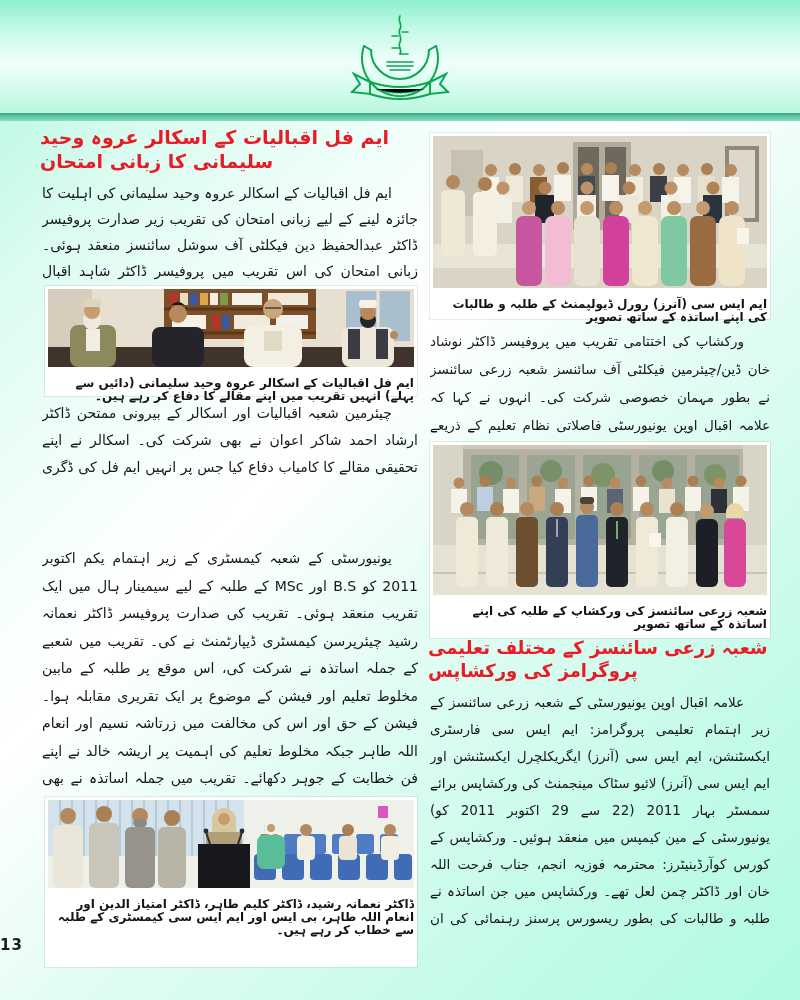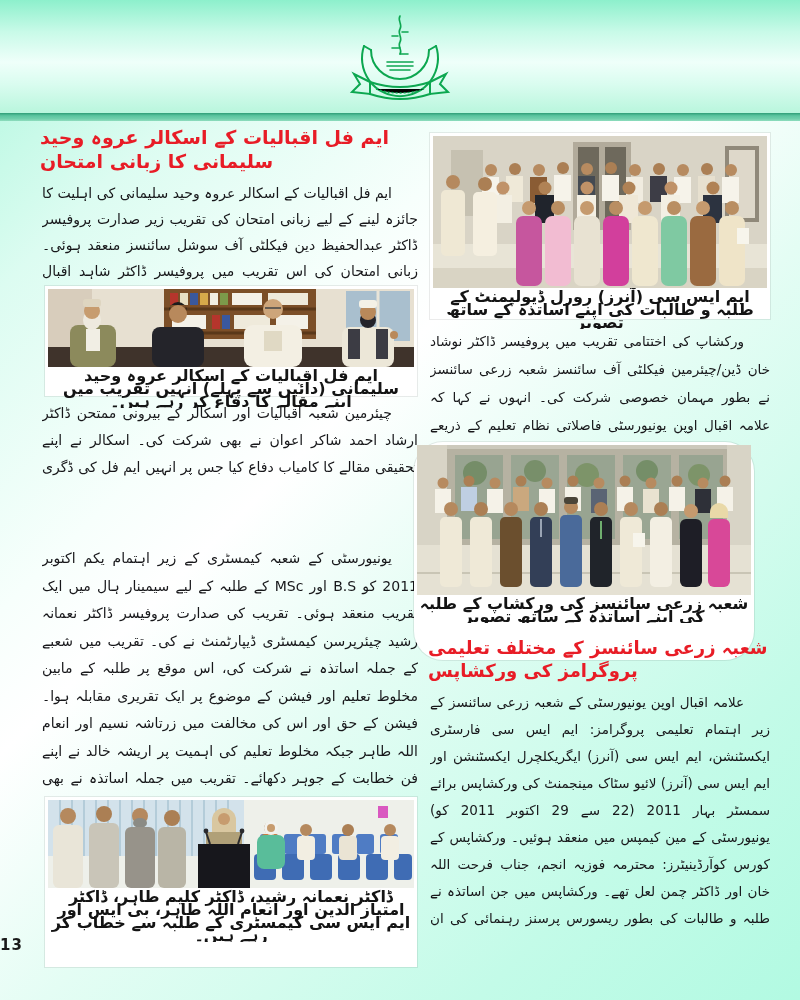--- a/index.html
+++ b/index.html
@@ -11,35 +11,35 @@
   .logo{position:absolute;left:340px;top:10px;width:120px;height:98px;}
   .rule{position:absolute;left:0;top:113px;width:800px;height:8px;
         background:linear-gradient(180deg,#2f9e77 0%,#5cc5a0 35%,#6fcfab 70%,#8edcbd 100%);}
   .h-red{position:absolute;margin:0;color:#e81c26;font-weight:bold;text-align:left;
          direction:rtl;line-height:1.25;overflow:hidden;}
   .para{position:absolute;margin:0;direction:rtl;text-align:justify;color:#17171a;
         overflow:hidden;text-indent:26px;}
   .photo{position:absolute;margin:0;background:#ffffff;padding:3px;box-sizing:border-box;
          box-shadow:0 0 0 1px rgba(0,0,0,0.08);}
   .photo svg{display:block;width:100%;}
-  .cap{direction:rtl;text-align:center;font-size:16px;font-weight:bold;color:#141414;
-       line-height:13px;overflow:hidden;padding-top:2px;}
+  .cap{direction:rtl;font-size:12px;font-weight:bold;color:#141414;
+       line-height:13px;overflow:hidden;padding-top:10px;}
   .pagenum{position:absolute;left:0;top:936px;width:800px;text-align:left;
            font-size:15px;font-weight:bold;color:#1a1a1a;letter-spacing:1px;}
   
   #lh1{left:40px;top:126px;width:380px;height:50px;font-size:19px;}
   #lp1{left:42px;top:180px;width:376px;height:106px;font-size:14px;line-height:26px;}
   #lph1{left:45px;top:286px;width:372px;height:110px;}
   #lp2{left:42px;top:400px;width:376px;height:86px;font-size:14px;line-height:27px;}
   #lh2{left:40px;top:494px;width:380px;height:46px;font-size:19px;}
   #lp3{left:42px;top:545px;width:376px;height:250px;font-size:14px;line-height:27.5px;}
   #lph2{left:45px;top:797px;width:372px;height:170px;}
   #rph1{left:430px;top:133px;width:340px;height:186px;}
   #rp1{left:430px;top:327px;width:340px;height:112px;font-size:13.5px;line-height:28px;}
-  #rph2{left:414px;top:442px;width:340px;height:218px;border-radius:29px;}
+  #rph2{left:430px;top:442px;width:340px;height:196px;}
   #rh1{left:428px;top:637px;width:344px;height:48px;font-size:18px;}
   #rp2{left:430px;top:689px;width:340px;height:244px;font-size:13.5px;line-height:27px;}
 </style>
 </head>
 <body>
 
 <div class="page">
 
   <div class="header">
     <svg class="logo" viewBox="0 0 120 98">

